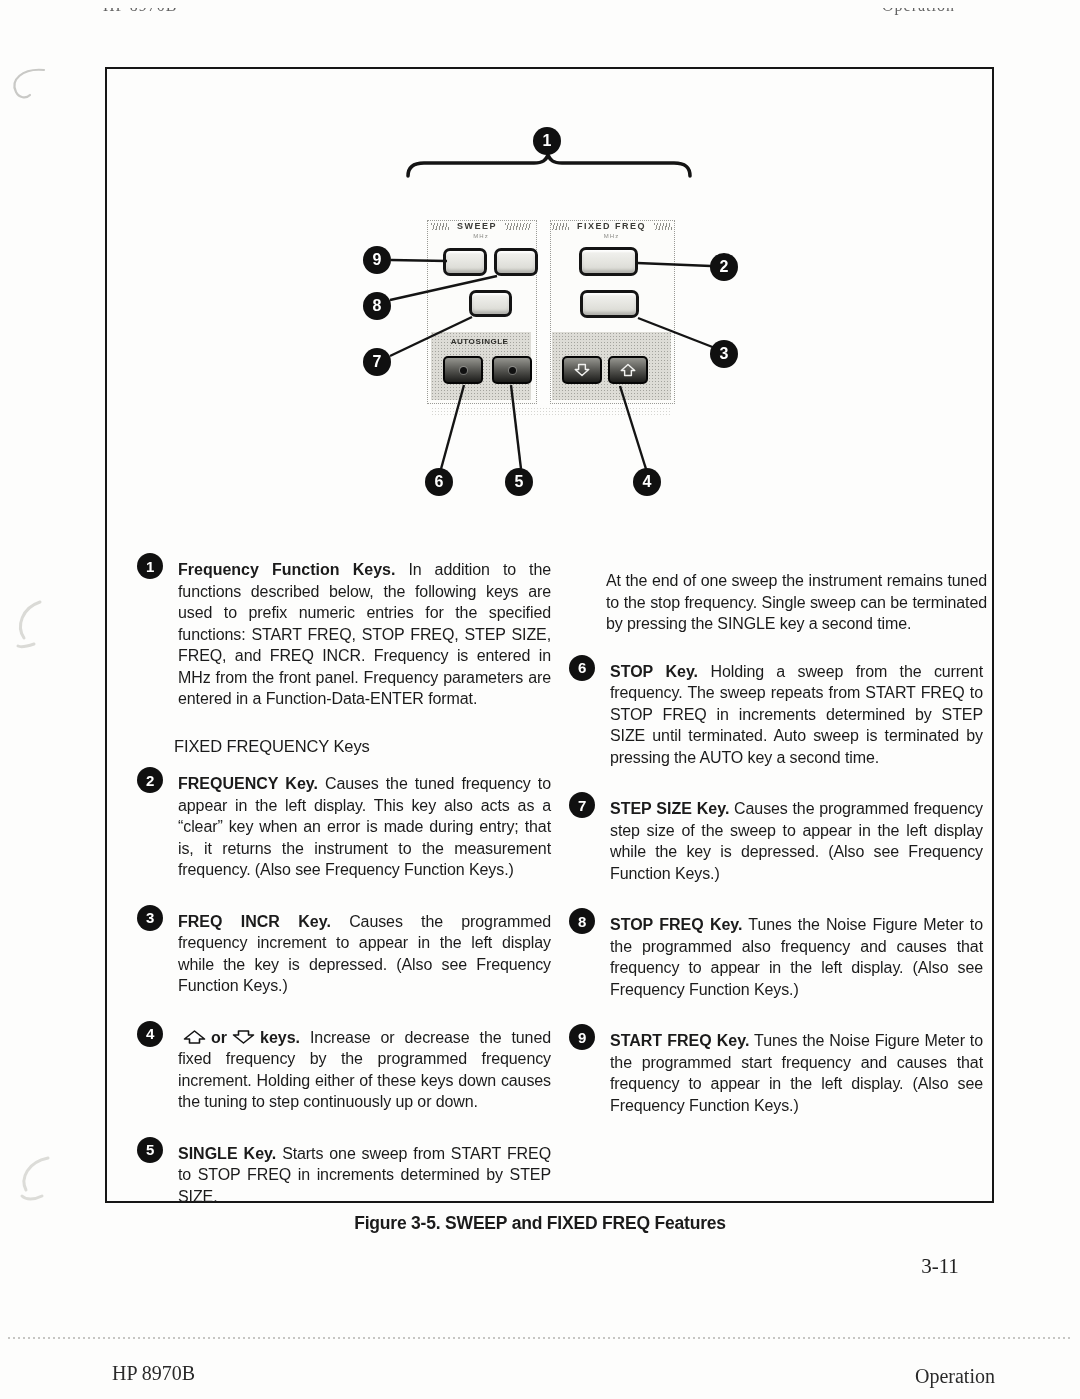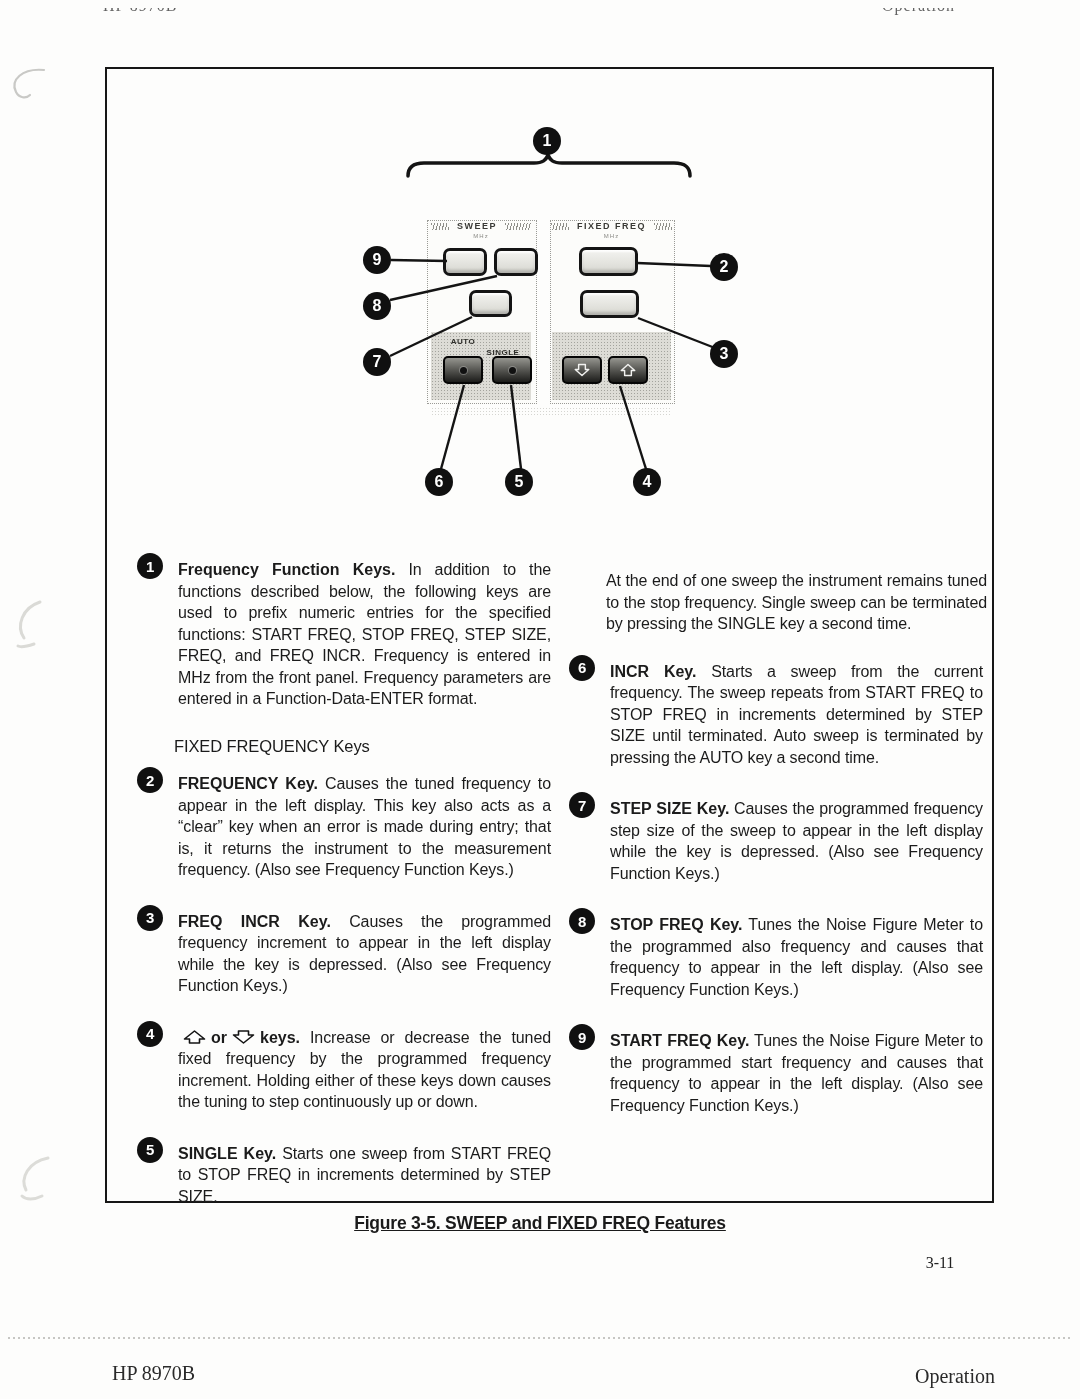--- a/index.html
+++ b/index.html
@@ -59,22 +59,22 @@
     flex:0 0 26px;height:26px;margin-right:11px;margin-top:-2px;border-radius:50%;
     background:#101010;color:#fff;font-weight:bold;font-size:15px;
     display:flex;align-items:center;justify-content:center;line-height:1;
   }
   .itext{margin:4px;text-align:justify;}
   .itext b{letter-spacing:0;}
   .heading{font-weight:normal;font-size:16.5px;margin:2px 0 12px 37px;}
   .cont-para{margin:12px 0 22px 37px;text-align:justify;}
   .arrow-ic{display:inline-block;vertical-align:-2px;margin:0 4px;}
   
-  .caption{position:absolute;left:0;top:1213px;width:1080px;text-align:center;font-weight:bold;font-size:17.5px;letter-spacing:-0.2px;text-decoration:underline;}
-  .page-number{position:absolute;left:880px;top:1254px;width:120px;text-align:center;font-family:"Liberation Serif",serif;font-size:16px;color:#222;}
+  .caption{position:absolute;left:0;top:1213px;width:1080px;text-align:center;font-weight:bold;font-size:17.5px;letter-spacing:-0.2px;}
+  .page-number{position:absolute;left:880px;top:1254px;width:120px;text-align:center;font-family:"Liberation Serif",serif;font-size:21px;color:#222;}
   .footer-rule{position:absolute;left:8px;right:8px;top:1337px;height:2px;background:repeating-linear-gradient(90deg,#c6c6c3 0 2px,transparent 2px 5px);}
   .footer-text{position:absolute;font-family:"Liberation Serif",serif;font-size:20px;color:#2a2a2a;}
   .footer-text.left{left:112px;top:1362px;}
   .footer-text.right{left:880px;top:1365px;width:115px;text-align:right;}
 </style>
 </head>
 <body>
 
 <div class="page">
 
@@ -132,21 +132,21 @@
       <div class="lkey" style="left:387px;top:179px;width:38px;height:22px;"></div>
       <div class="lkey" style="left:472px;top:178px;width:53px;height:23px;"></div>
       <div class="lkey" style="left:362px;top:221px;width:37px;height:21px;"></div>
       <div class="lkey" style="left:473px;top:221px;width:53px;height:22px;"></div>
 
       <div class="stipple" style="left:324px;top:263px;width:100px;height:68px;"></div>
       <div class="stipple" style="left:445px;top:263px;width:119px;height:68px;"></div>
       <div class="stipple-fade" style="left:324px;top:338px;width:240px;"></div>
 
       <div class="dkey-label" style="left:336px;top:268px;width:40px;text-align:center;">AUTO</div>
-      <div class="dkey-label" style="left:374px;top:268px;width:44px;text-align:center;margin-top:11px;">SINGLE</div>
+      <div class="dkey-label" style="left:363px;top:268px;width:44px;text-align:center;">SINGLE</div>
 
       <div class="dkey" style="left:336px;top:287px;width:36px;height:24px;">
           <span class="dot"></span>
         </div>
       <div class="dkey" style="left:385px;top:287px;width:36px;height:24px;">
           <span class="dot"></span>
         </div>
       <div class="dkey" style="left:455px;top:287px;width:36px;height:24px;">
         <svg width="18" height="16" viewBox="0 0 20 19">
           <polygon points="10,16 2,9 6,9 6,3 14,3 14,9 18,9" fill="none" stroke="#f2f2f0" stroke-width="1.7" stroke-linejoin="round"></polygon>
@@ -237,22 +237,22 @@
       </div>
     </div>
 
     <div class="col right">
 
       <p class="cont-para">At the end of one sweep the instrument remains tuned to the stop frequency. Single sweep can be terminated by pressing the SINGLE key a second time.</p>
 
       <div class="item">
         <span class="badge">6</span>
         <p class="itext">
-          <b>INCR Key.</b>
-          <span>Starts a sweep from the current frequency. The sweep repeats from START FREQ to STOP FREQ in increments determined by STEP SIZE until terminated. Auto sweep is terminated by pressing the AUTO key a second time.</span>
+          <b>STOP Key.</b>
+          <span>Holding a sweep from the current frequency. The sweep repeats from START FREQ to STOP FREQ in increments determined by STEP SIZE until terminated. Auto sweep is terminated by pressing the AUTO key a second time.</span>
         </p>
       </div>
 
       <div class="item">
         <span class="badge">7</span>
         <p class="itext">
           <b>STEP SIZE Key.</b>
           <span>Causes the programmed frequency step size of the sweep to appear in the left display while the key is depressed. (Also see Frequency Function Keys.)</span>
         </p>
       </div>

